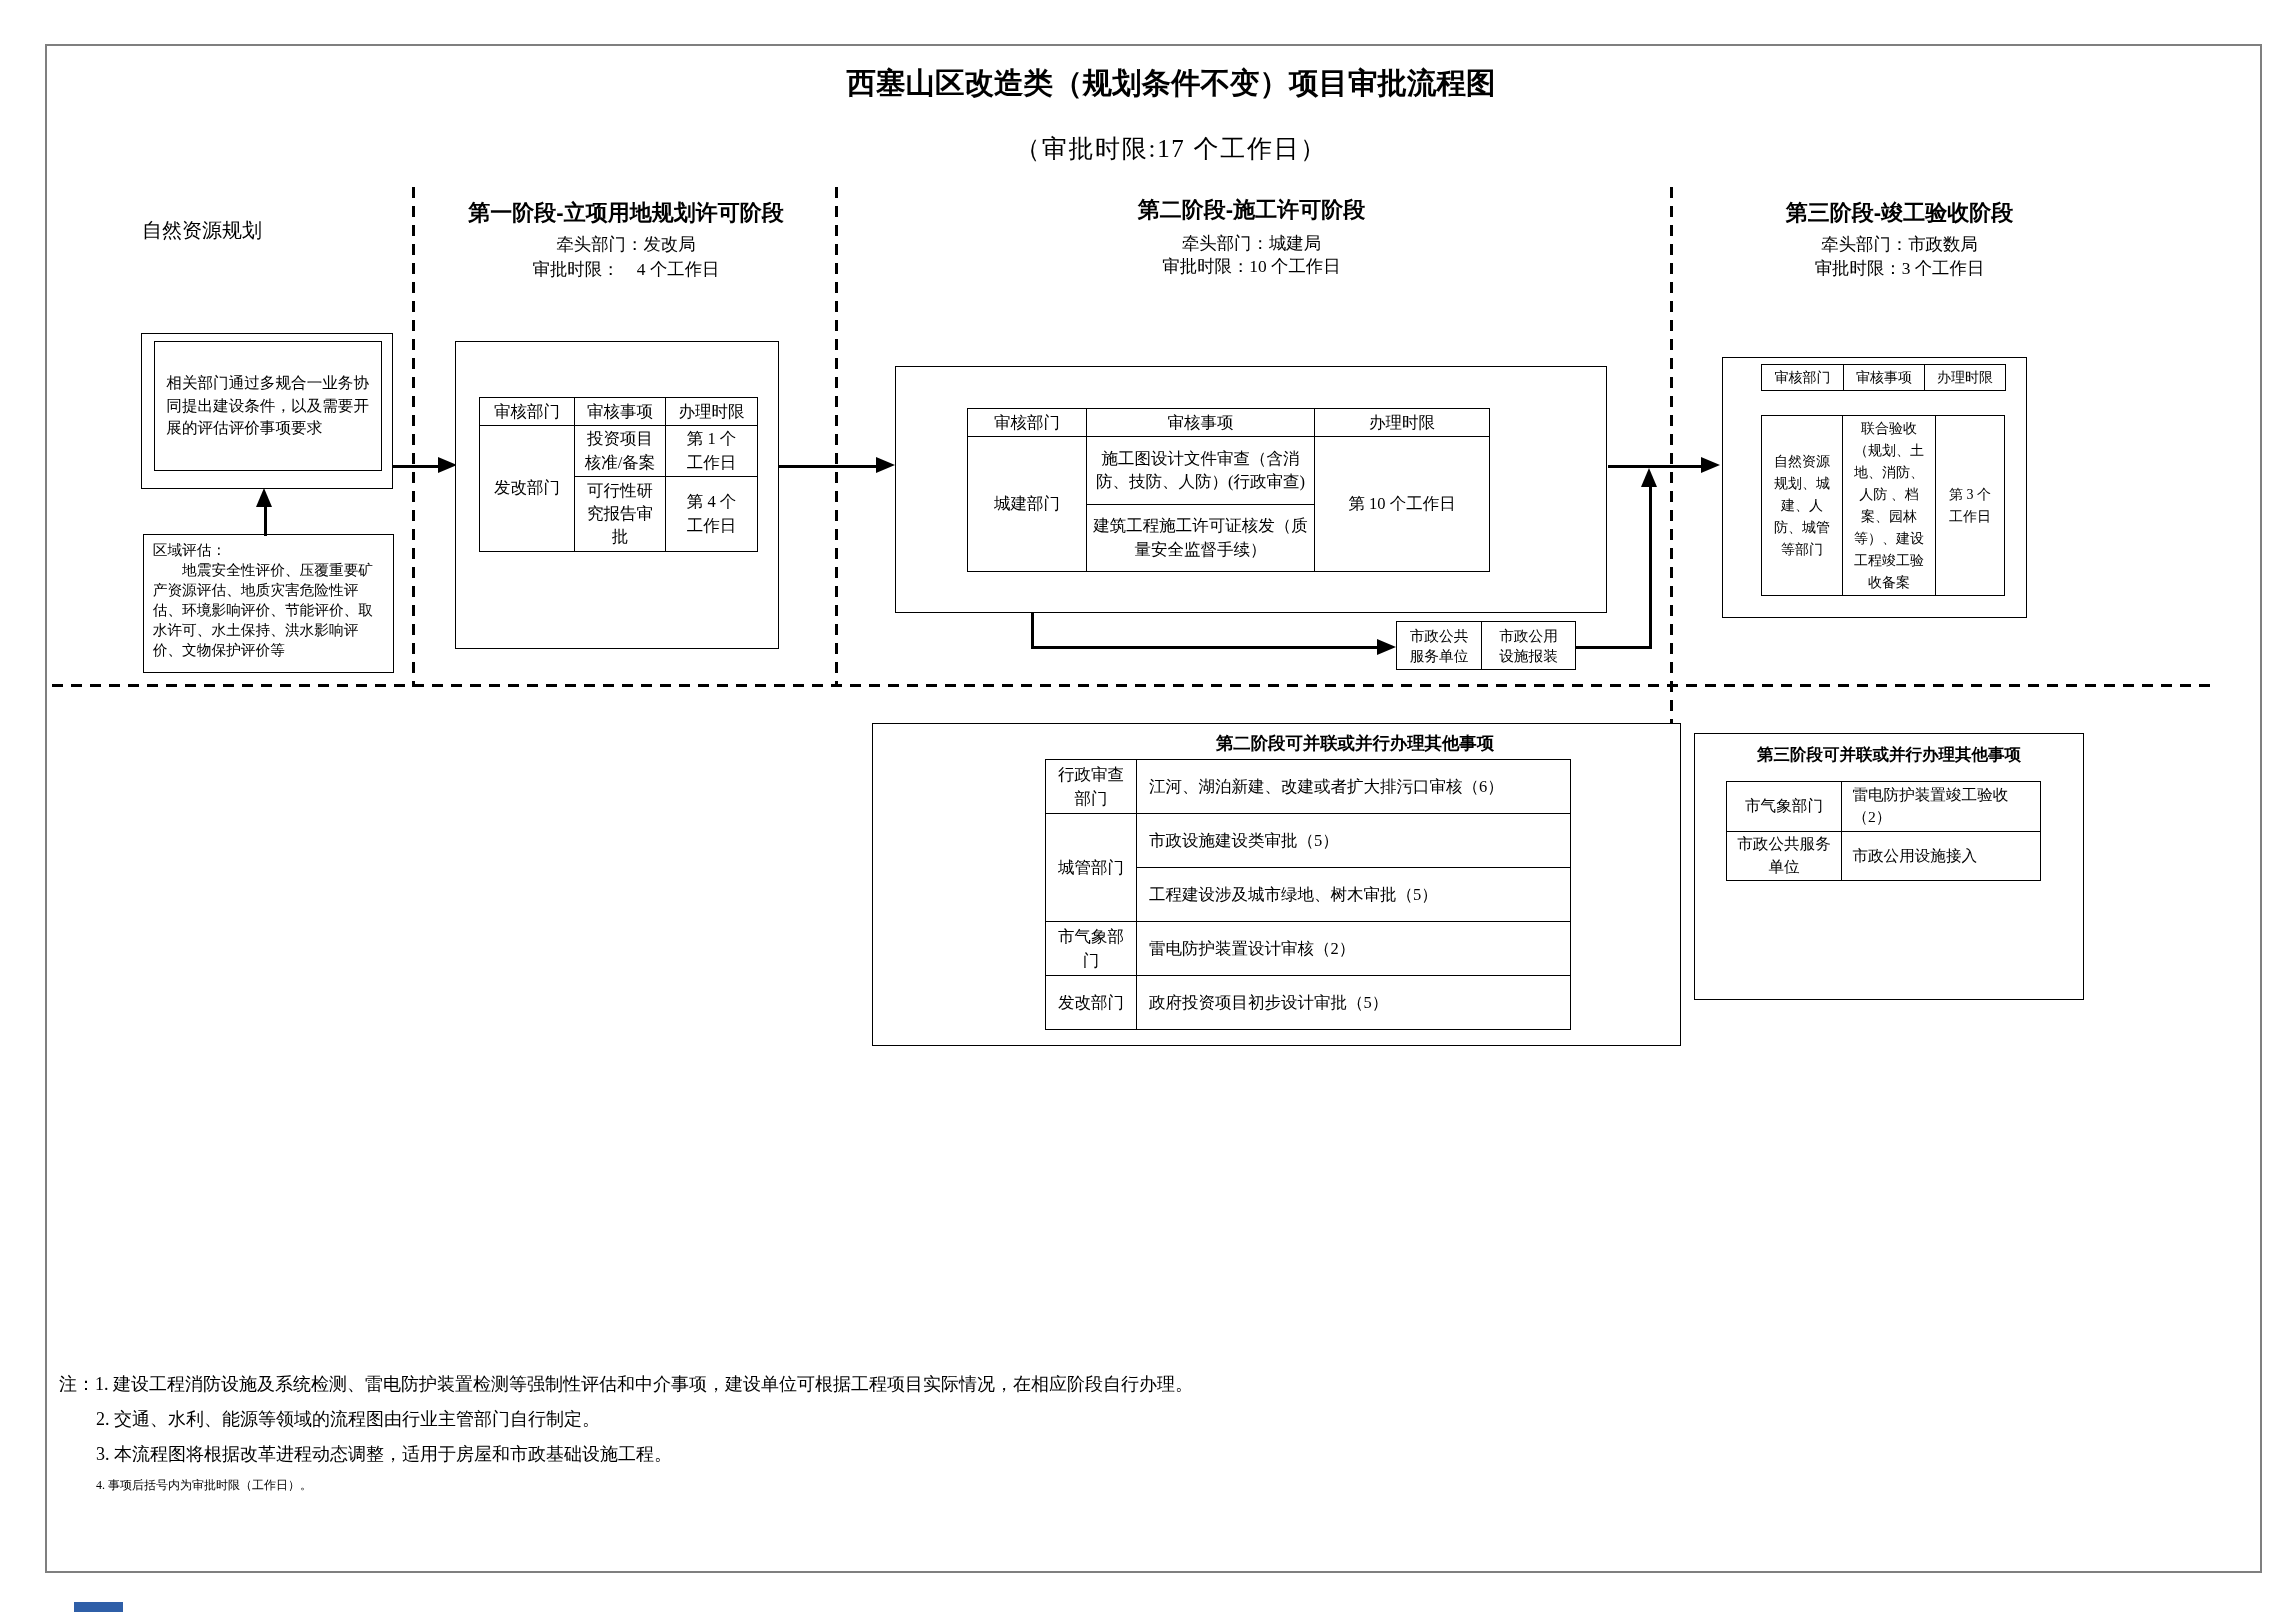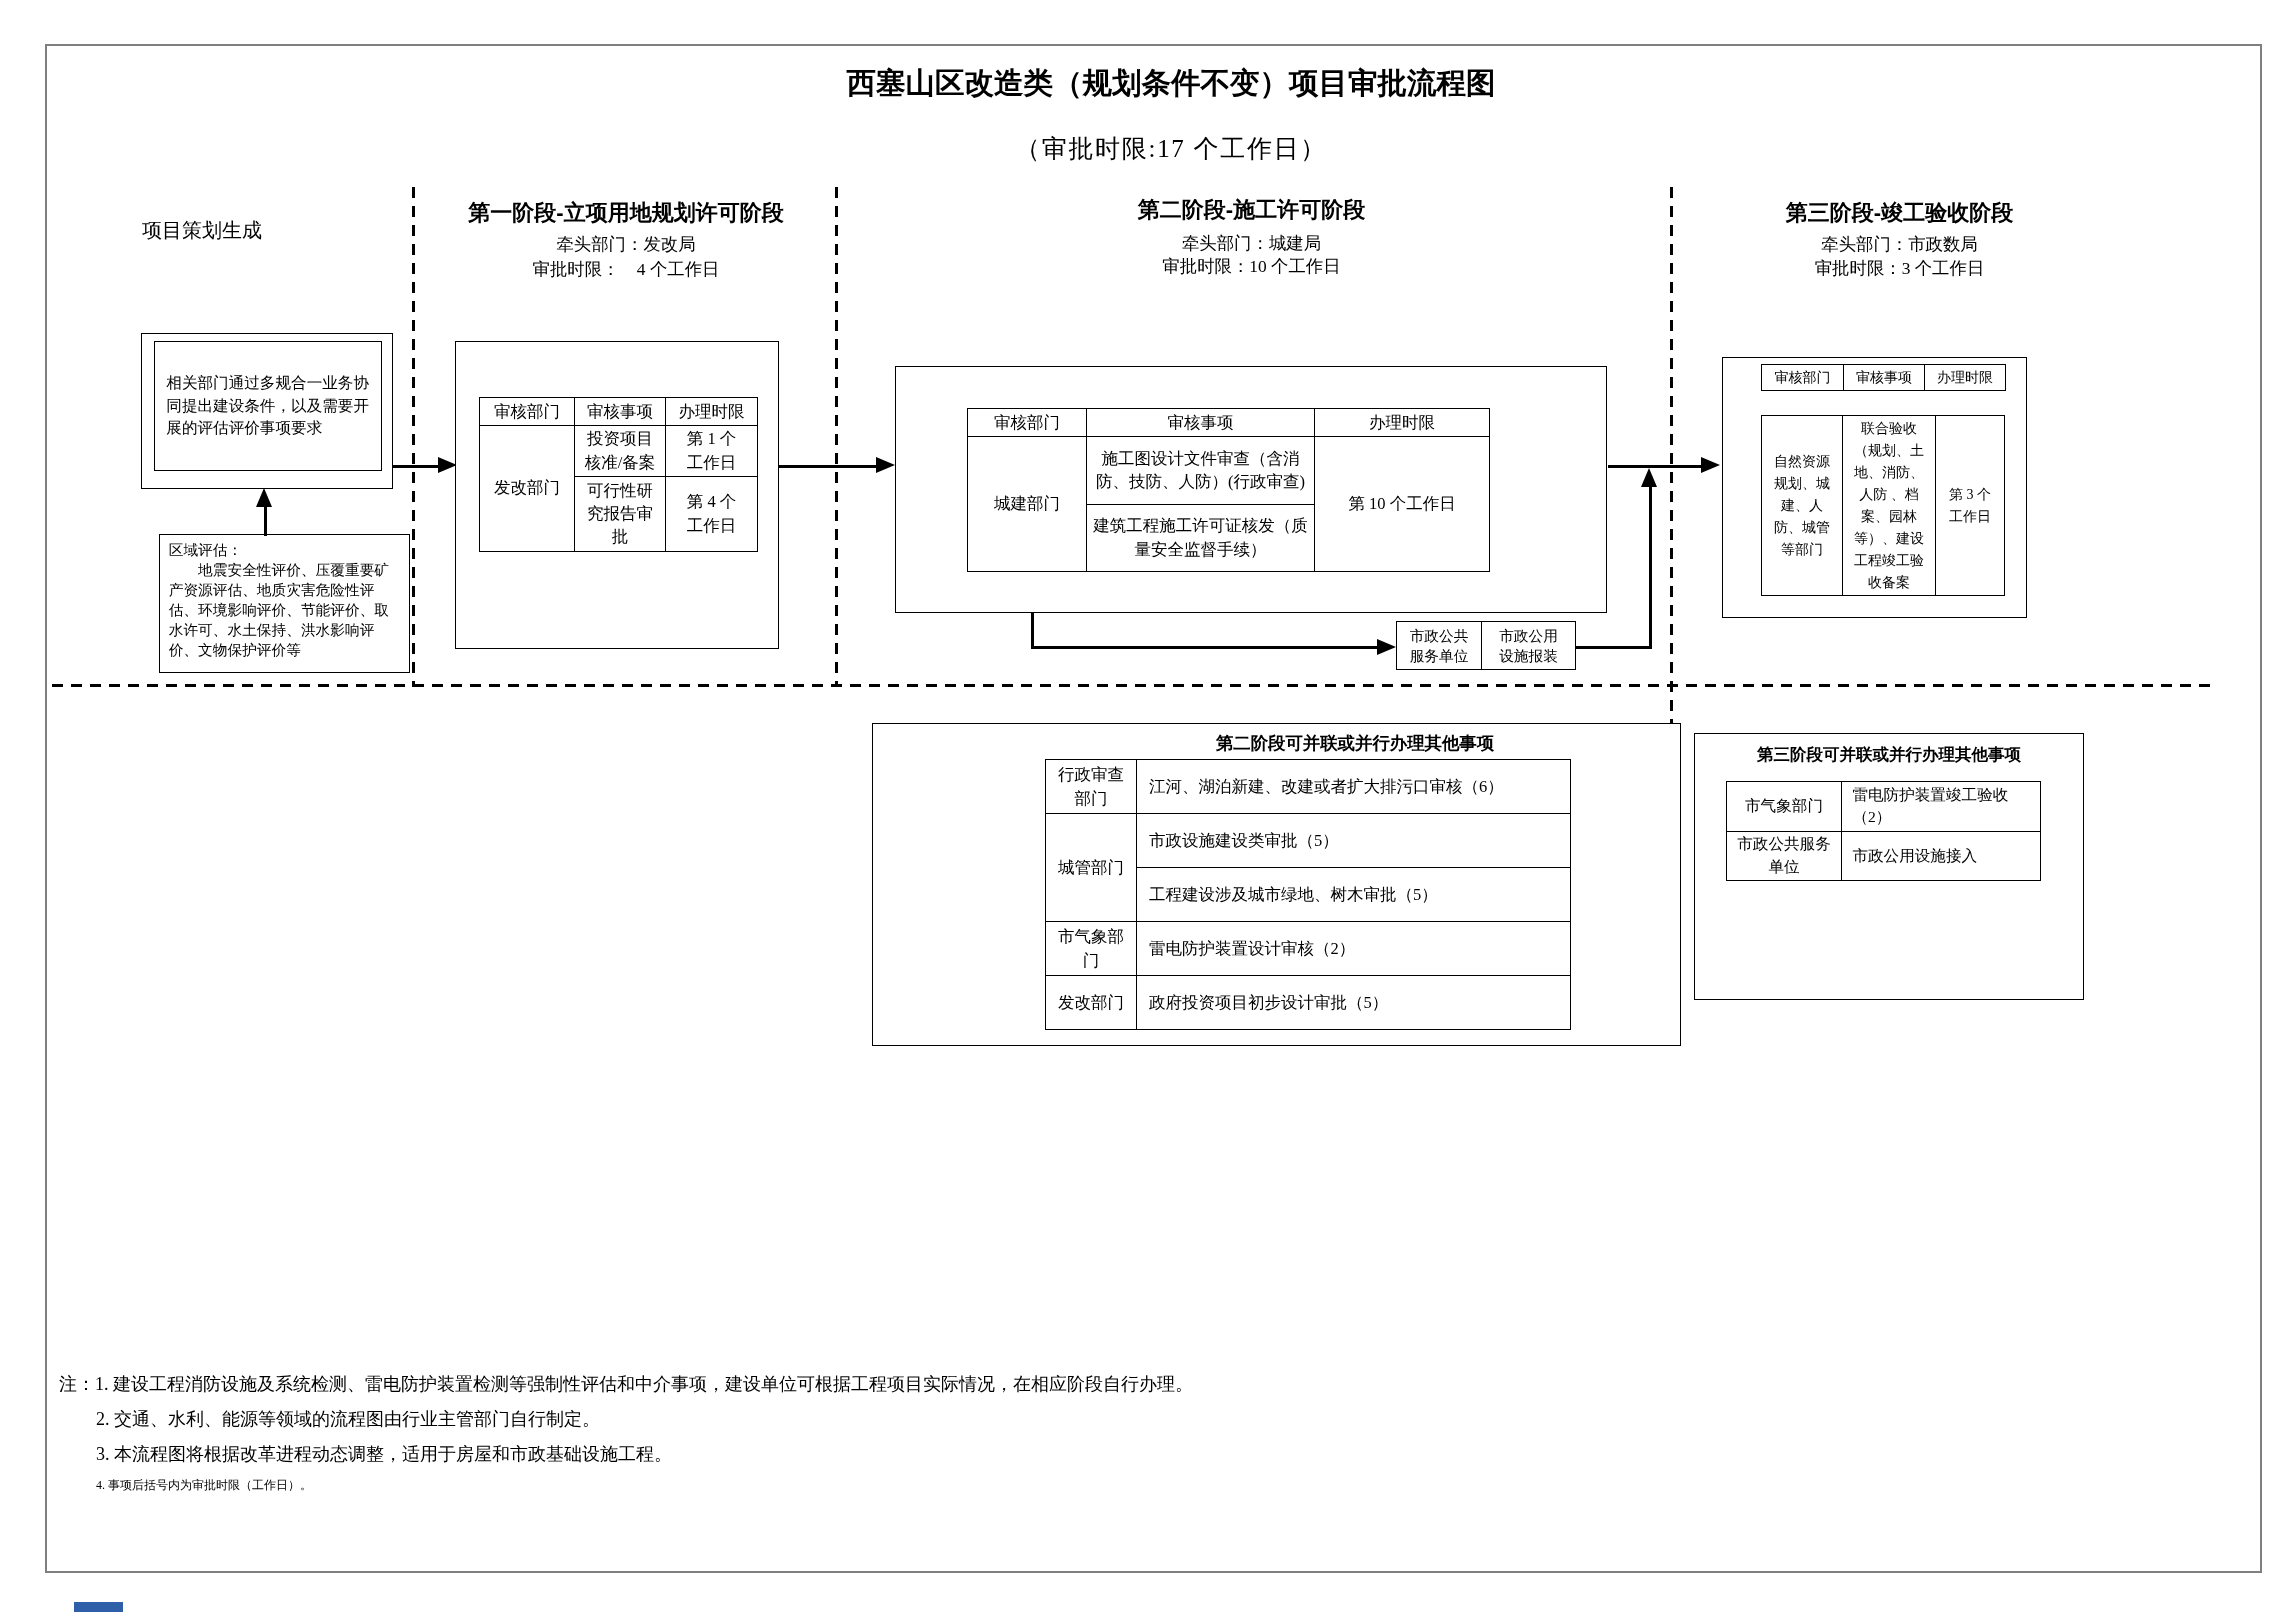--- a/index.html
+++ b/index.html
@@ -35,40 +35,40 @@
   <div class="abs pageframe" style="left:45px;top:44px;width:2217px;height:1529px;"></div>
 
   <div class="abs ctr sans b" style="left:0;top:64px;width:2342px;font-size:29.5px;">西塞山区改造类（规划条件不变）项目审批流程图</div>
   <div class="abs ctr" style="left:0;top:132px;width:2342px;font-size:25px;letter-spacing:1.7px;">（审批时限:17 个工作日）</div>
 
   <div class="dashv" style="left:412px;top:187px;height:500px;"></div>
   <div class="dashv" style="left:835px;top:187px;height:500px;"></div>
   <div class="dashv" style="left:1670px;top:187px;height:820px;"></div>
   <div class="dashh" style="left:52px;top:684px;width:2164px;"></div>
 
-  <div class="abs ctr sans" style="left:98px;top:217px;width:208px;font-size:20px;">项目策划生成</div>
+  <div class="abs ctr sans" style="left:98px;top:217px;width:208px;font-size:20px;">自然资源规划</div>
 
   <div class="abs ctr sans b" style="left:416px;top:198px;width:420px;font-size:22px;">第一阶段-立项用地规划许可阶段</div>
   <div class="abs ctr" style="left:416px;top:232px;width:420px;font-size:17.4px;">牵头部门：发改局</div>
   <div class="abs ctr" style="left:416px;top:257px;width:420px;font-size:17.4px;">审批时限：　4 个工作日</div>
 
   <div class="abs ctr sans b" style="left:954px;top:195px;width:595px;font-size:22px;">第二阶段-施工许可阶段</div>
   <div class="abs ctr" style="left:954px;top:231px;width:595px;font-size:17.4px;">牵头部门：城建局</div>
   <div class="abs ctr" style="left:954px;top:254px;width:595px;font-size:17.4px;">审批时限：10 个工作日</div>
 
   <div class="abs ctr sans b" style="left:1700px;top:198px;width:399px;font-size:22px;">第三阶段-竣工验收阶段</div>
   <div class="abs ctr" style="left:1700px;top:232px;width:399px;font-size:17.4px;">牵头部门：市政数局</div>
   <div class="abs ctr" style="left:1700px;top:256px;width:399px;font-size:17.4px;">审批时限：3 个工作日</div>
 
   <div class="abs box" style="left:141px;top:333px;width:252px;height:156px;"></div>
   <div class="abs box f18" style="left:154px;top:341px;width:228px;height:130px;display:flex;align-items:center;">
     <div style="padding:0 11.3px;">相关部门通过多规合一业务协同提出建设条件，以及需要开展的评估评价事项要求</div>
   </div>
 
-  <div class="abs box f17" style="left:143px;top:534px;width:251px;height:139px;padding:5.2px 8.7px;margin-left:16px;">
+  <div class="abs box f17" style="left:143px;top:534px;width:251px;height:139px;padding:5.2px 8.7px;">
     <div>区域评估：</div>
     <div style="text-indent:2em;">地震安全性评价、压覆重要矿产资源评估、地质灾害危险性评估、环境影响评价、节能评价、取水许可、水土保持、洪水影响评价、文物保护评价等</div>
   </div>
 
   <div class="ln" style="left:264px;top:507px;width:2.6px;height:29px;"></div>
   <div class="ah-u" style="left:256px;top:488px;"></div>
 
   <div class="ln" style="left:393px;top:465px;width:47px;height:2.6px;"></div>
   <div class="ah-r" style="left:438px;top:457px;"></div>
 

